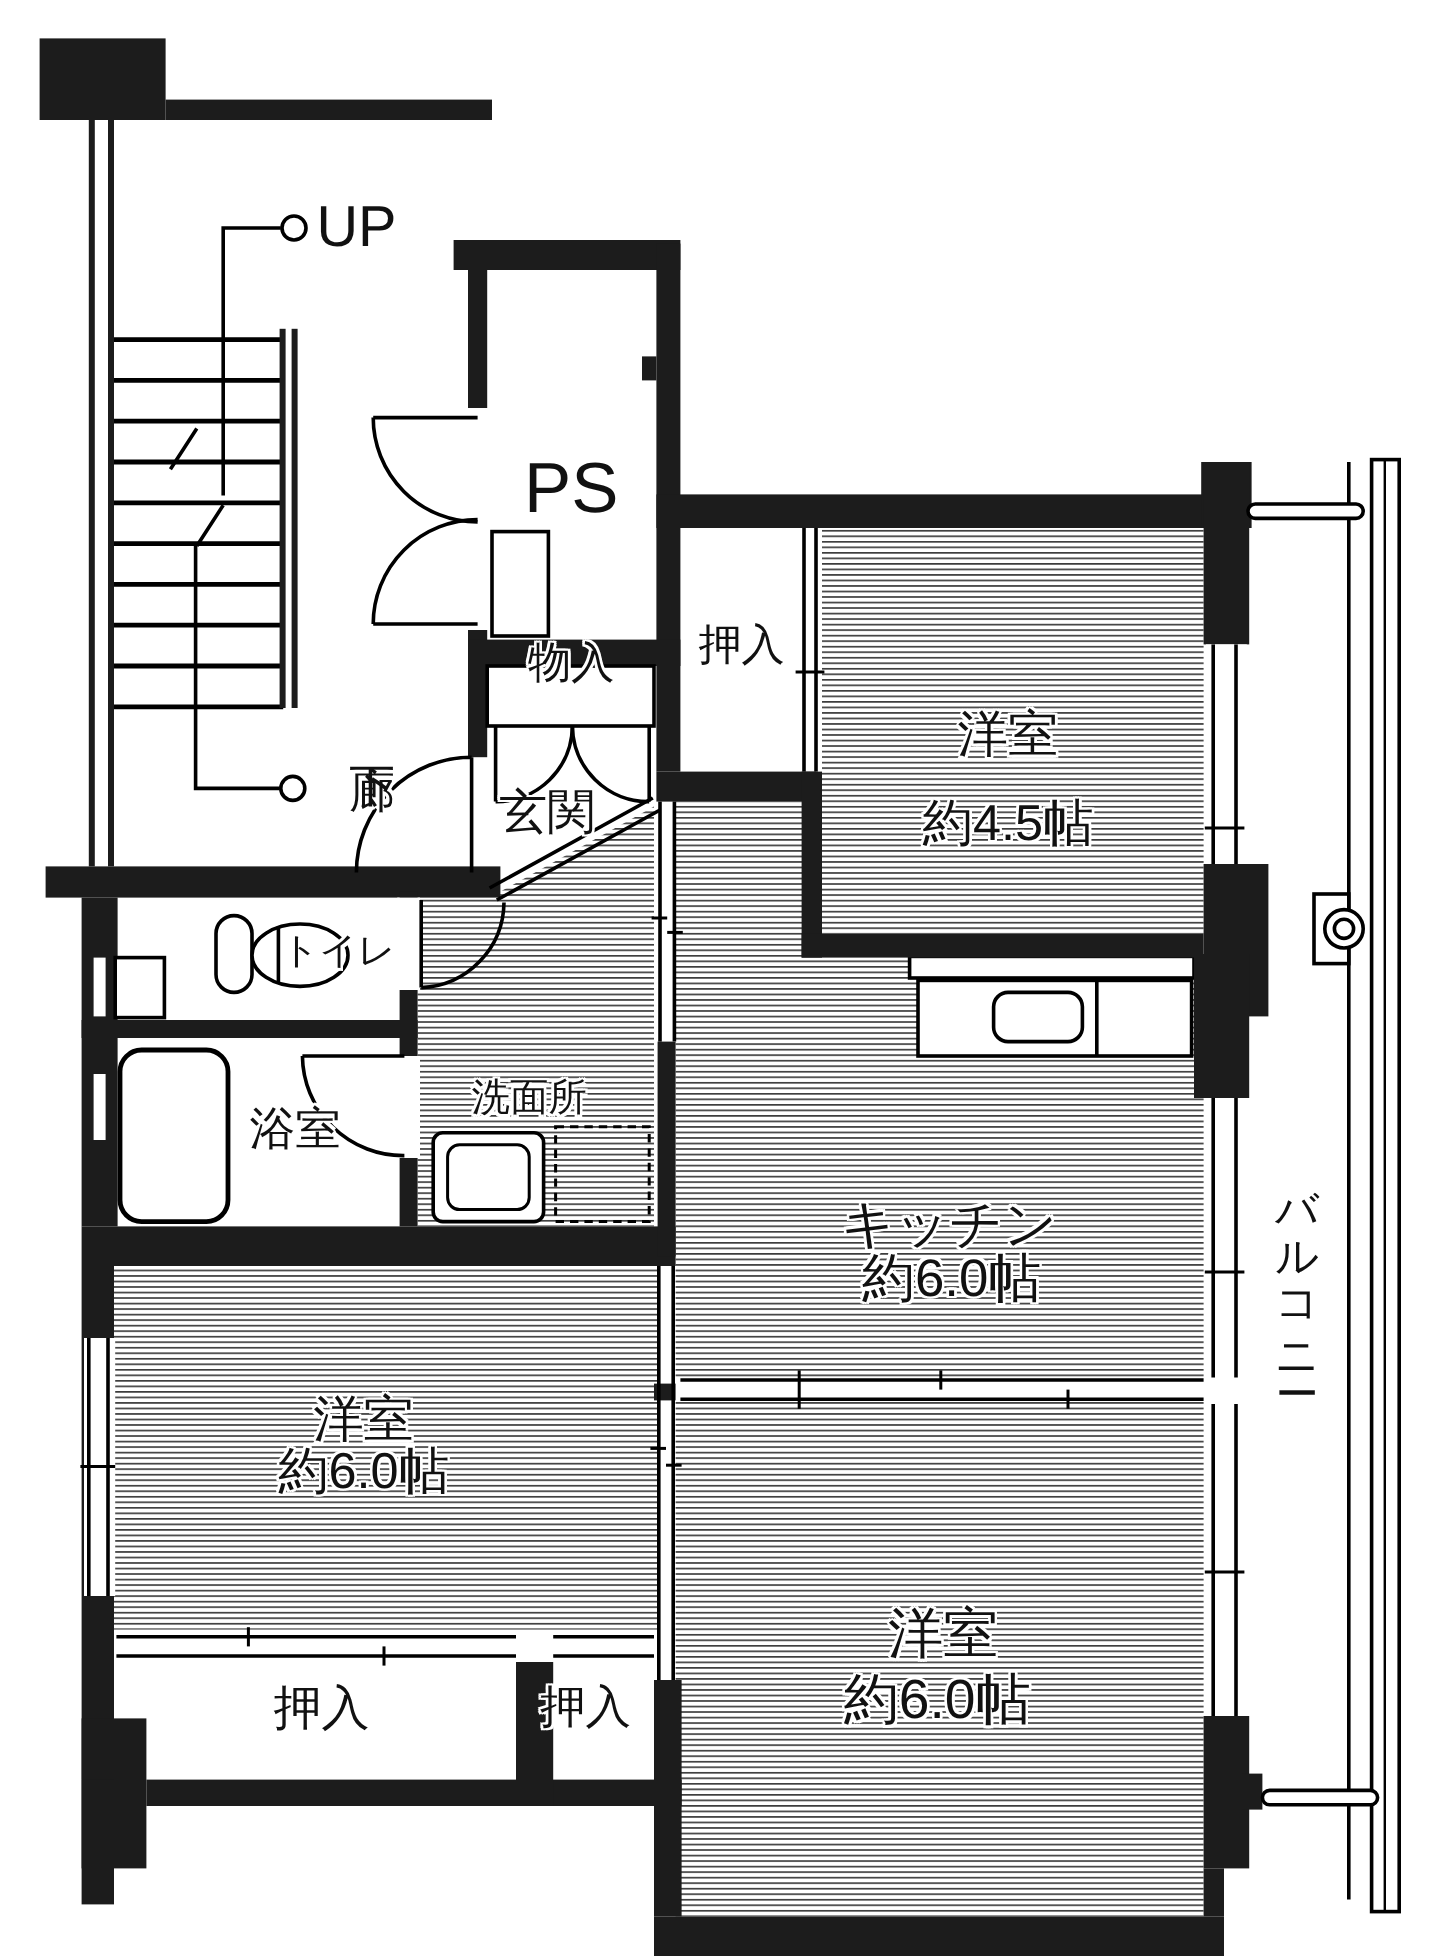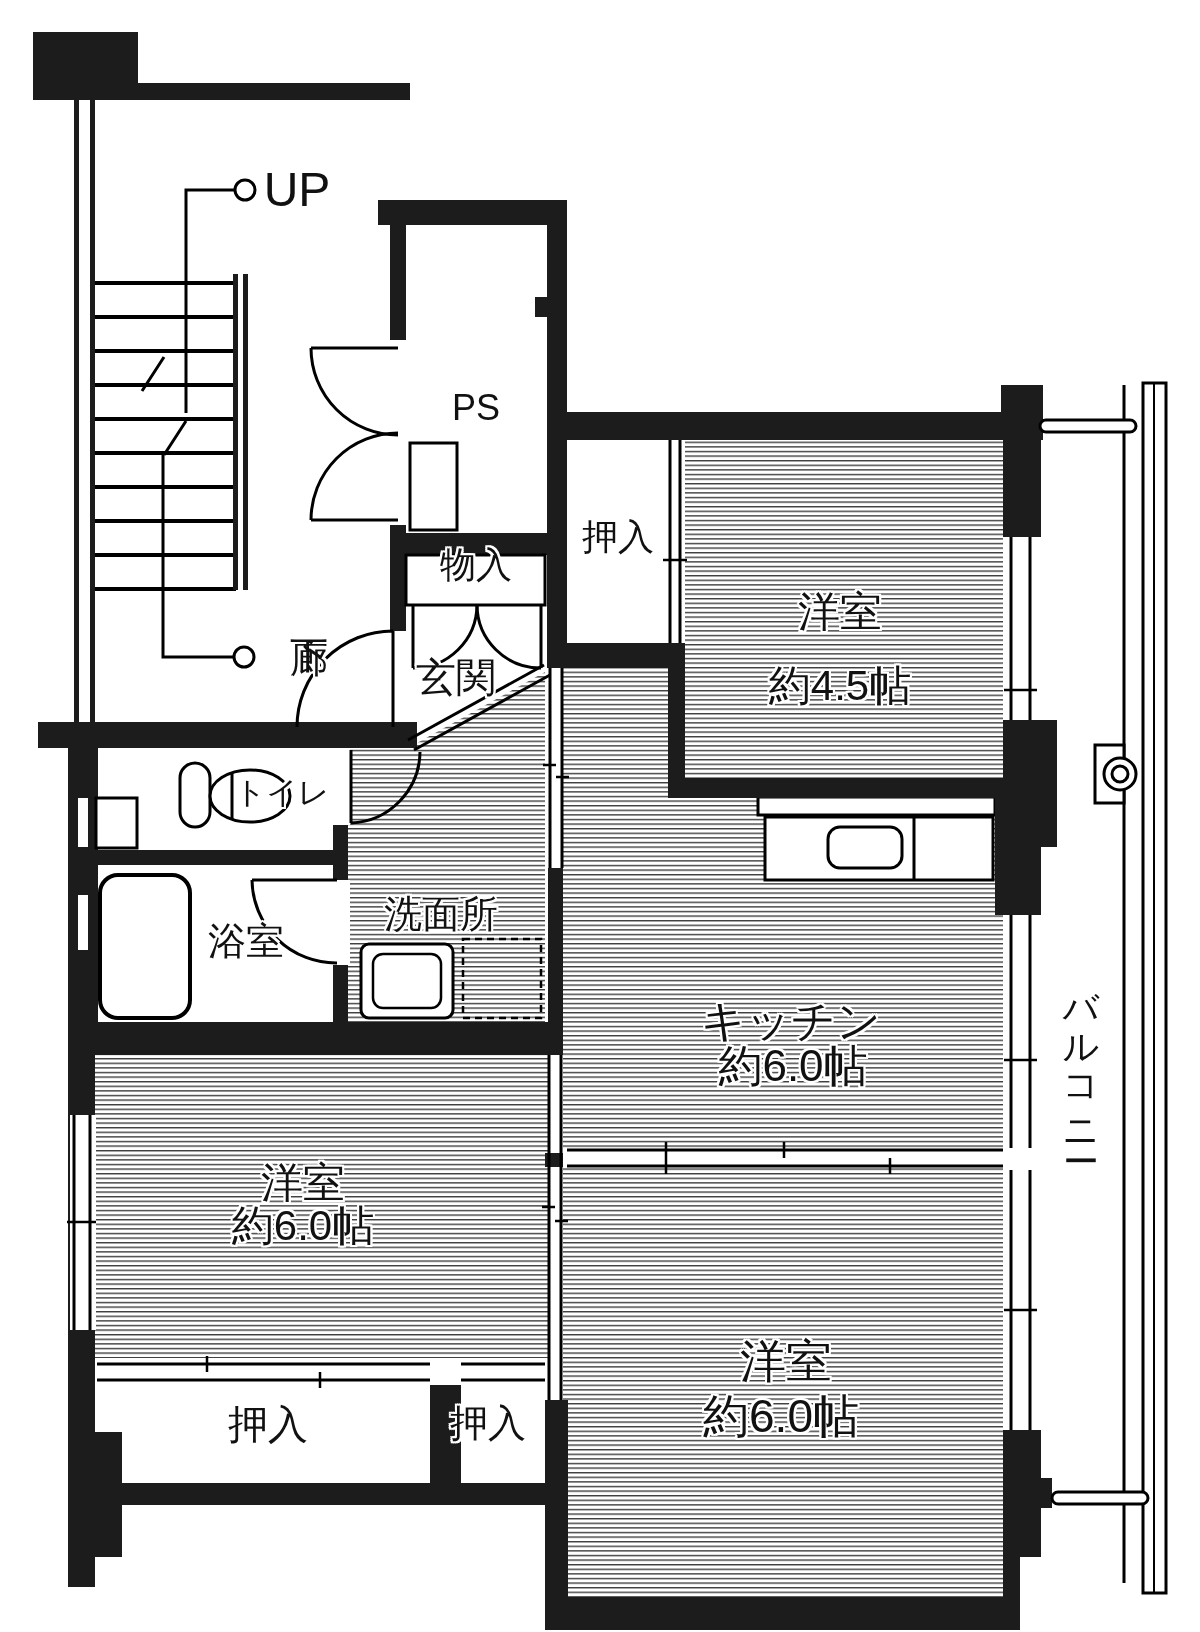--- a/index.html
+++ b/index.html
@@ -209,27 +209,27 @@
     <rect x="1095" y="745" width="29" height="58" fill="#fff" stroke="#000" stroke-width="3"></rect>
     <circle cx="1120" cy="774" r="16" fill="#fff" stroke="#000" stroke-width="3"></circle>
     <circle cx="1120" cy="774" r="8" fill="#fff" stroke="#000" stroke-width="3"></circle>
     <rect x="1040" y="420" width="96" height="12" rx="6" fill="#fff" stroke="#000" stroke-width="3"></rect>
     <rect x="1052" y="1492" width="96" height="12" rx="6" fill="#fff" stroke="#000" stroke-width="3"></rect>
   </g>
 </svg>
 
 <div class="lbl" style="left:297px;top:190px;font-size:48px;">UP</div>
 <div class="lbl vert" style="left:308px;top:610px;font-size:38px;">廊下</div>
-<div class="lbl" style="left:476px;top:408px;font-size:36px;">PS</div>
-<div class="lbl" style="left:476px;top:568px;font-size:36px;font-family:Liberation Mono, monospace;">物入</div>
+<div class="lbl" style="left:476px;top:408px;font-size:59px;">PS</div>
+<div class="lbl" style="left:476px;top:552px;font-size:36px;">物入</div>
 <div class="lbl" style="left:456px;top:677px;font-size:40px;text-align:right;">玄関</div>
 <div class="lbl" style="left:618px;top:537px;font-size:36px;">押入</div>
 <div class="lbl" style="left:282px;top:793px;font-size:31px;">トイレ</div>
 <div class="lbl" style="left:246px;top:942px;font-size:38px;text-align:right;">浴室</div>
-<div class="lbl" style="left:441px;top:915px;font-size:38px;">洗面所</div>
+<div class="lbl" style="left:441px;top:915px;font-size:32px;">洗面所</div>
 <div class="lbl" style="left:840px;top:612px;font-size:42px;">洋室</div>
 <div class="lbl" style="left:840px;top:658px;font-size:42px;margin-top:28px;">約4.5帖</div>
 <div class="lbl" style="left:791px;top:1021px;font-size:44px;">キッチン</div>
 <div class="lbl" style="left:793px;top:1066px;font-size:44px;">約6.0帖</div>
 <div class="lbl vert" style="left:1081px;top:1056px;font-size:36px;">バルコニー</div>
 <div class="lbl" style="left:303px;top:1183px;font-size:42px;">洋室</div>
 <div class="lbl" style="left:303px;top:1226px;font-size:42px;">約6.0帖</div>
 <div class="lbl" style="left:786px;top:1361px;font-size:46px;">洋室</div>
 <div class="lbl" style="left:781px;top:1416px;font-size:46px;">約6.0帖</div>
 <div class="lbl" style="left:268px;top:1424px;font-size:40px;">押入</div>

